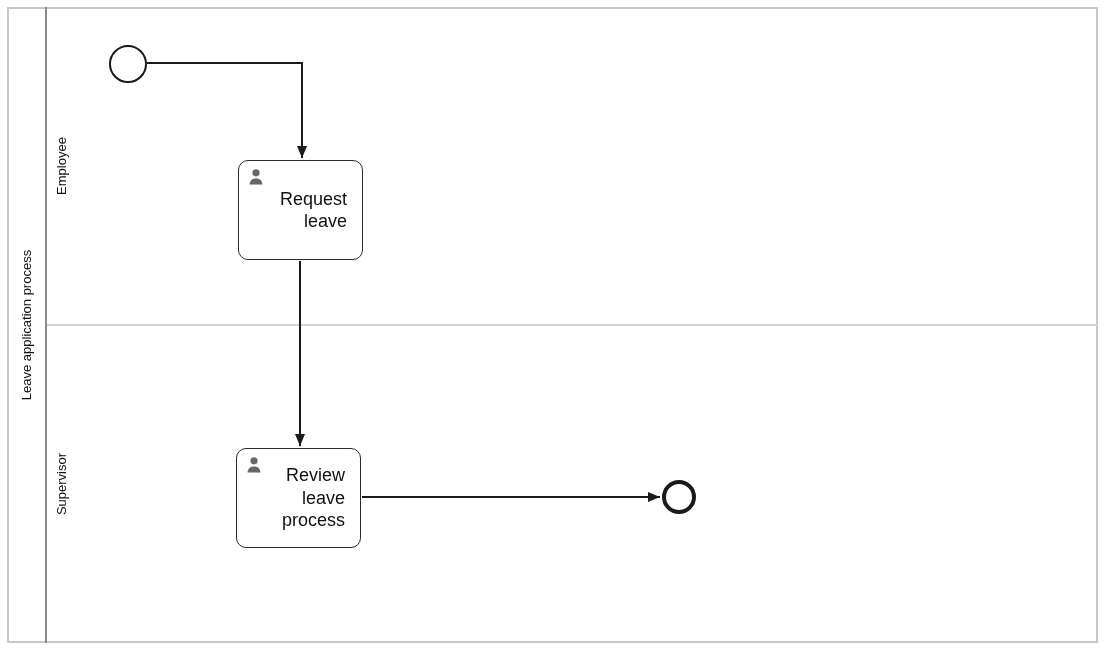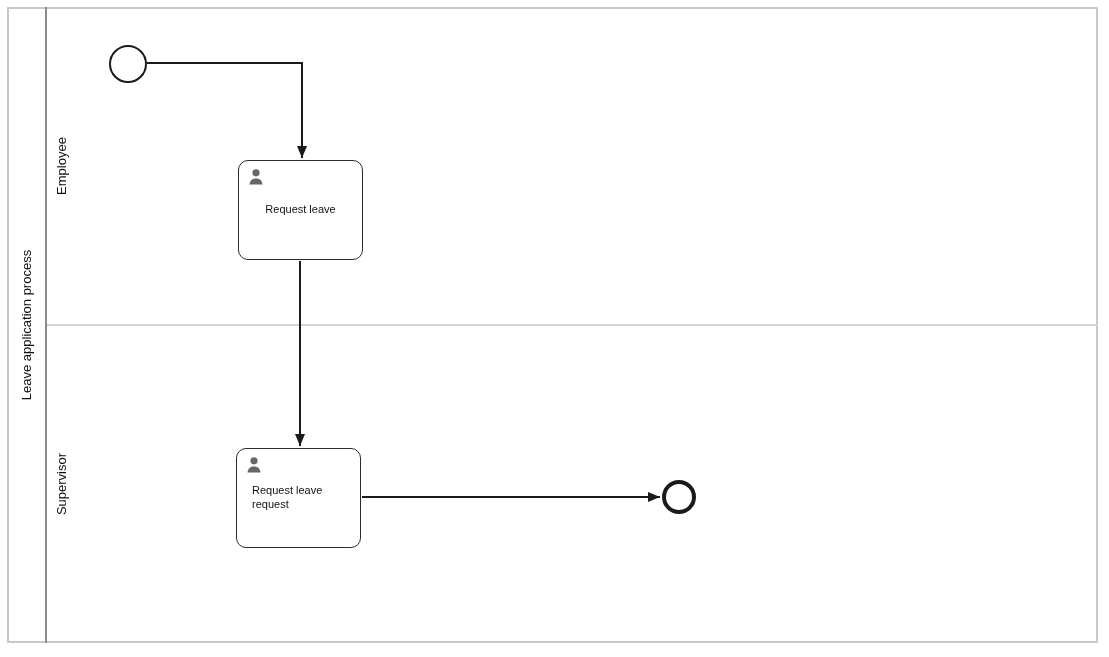--- a/index.html
+++ b/index.html
@@ -32,21 +32,21 @@
   .end-event   { left:662px; top:480px; width:34px; height:34px; border:4px solid #1a1a1a; }
   
   .task {
     position:absolute; width:125px; height:100px; box-sizing:border-box;
     border:1.5px solid #2b2b2b; border-radius:10px; background:#fff;
     display:flex; align-items:center; justify-content:center;
   }
   .task-1 { left:238px; top:160px; }
   .task-2 { left:236px; top:448px; }
   .task-label {
-    font-size:11px; line-height:1.25; text-align:left;
+    font-size:18px; line-height:1.25; text-align:right;
     max-width:93px; color:#111;
   }
   .task-type-icon {
     position:absolute; left:7px; top:5px; width:20px; height:22px;
   }
   .task-type-icon svg { width:100%; height:100%; fill:#666670; }
   
   .flows { position:absolute; left:0; top:0; width:1109px; height:657px; pointer-events:none; }
 </style>
 </head>
@@ -85,18 +85,18 @@
     <span class="task-label">Request leave</span>
   </div>
 
   <div class="task task-2">
     <span class="task-type-icon">
       <svg viewBox="0 0 24 24" xmlns="http://www.w3.org/2000/svg">
         <circle cx="12" cy="7" r="4.3"></circle>
         <path d="M4.2,21 C4.8,15.8 7.8,13.8 12,13.8 C16.2,13.8 19.2,15.8 19.8,21 Z"></path>
       </svg>
     </span>
-    <span class="task-label">Request leave request</span>
+    <span class="task-label">Review leave process</span>
   </div>
 
   <div class="event end-event"></div>
 
 </div>
 
 </body></html>

